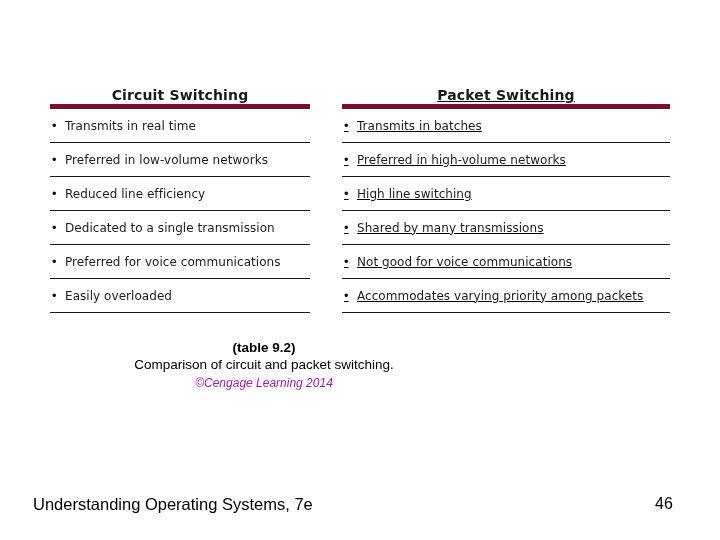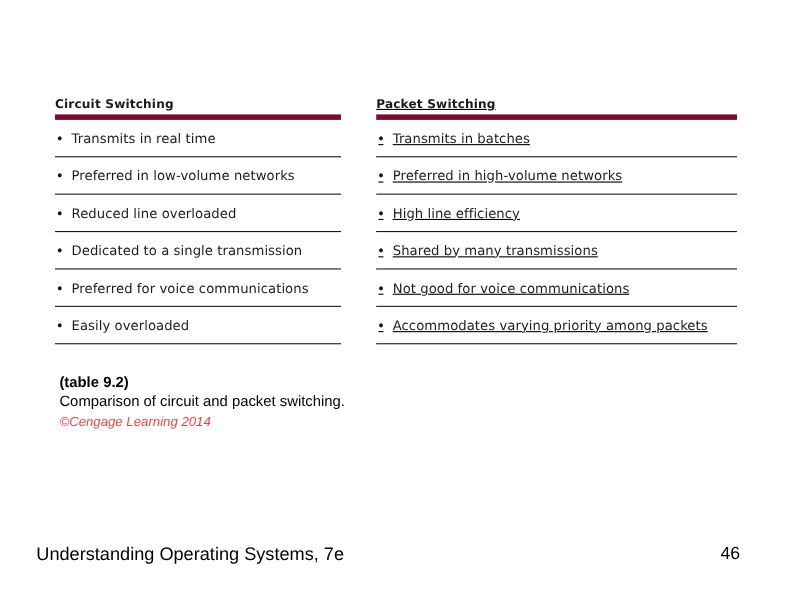--- a/index.html
+++ b/index.html
@@ -30,27 +30,28 @@
   .table-column {
     width: 260px;
   }
   .table-column.right {
     width: 328px;
     text-decoration: underline;
   }
 
   .column-header {
     font-family: "DejaVu Sans", sans-serif;
-    font-size: 11px;
+    font-size: 14px;
     font-weight: bold;
     letter-spacing: 0.15px;
     color: #1a1a1a;
     line-height: 14px;
     padding-bottom: 2px;
     white-space: nowrap;
+    text-align: center;
   }
 
   .accent-bar {
     height: 5px;
     width: 100%;
     background: #7c0c2e;
     margin-bottom: 0px;
   }
 
   .rows {
@@ -83,40 +84,41 @@
     line-height: 14px;
     white-space: nowrap;
   }
 
   
   #caption {
     position: absolute;
     left: 54px;
     top: 339px;
     width: 420px;
+    text-align: center;
   }
   .caption-line1 {
     font-family: "Liberation Sans", sans-serif;
     font-size: 13.5px;
     font-weight: bold;
     color: #000;
     line-height: 17px;
   }
   .caption-line2 {
     font-family: "Liberation Sans", sans-serif;
     font-size: 13.5px;
     font-weight: normal;
     color: #000;
     line-height: 18px;
   }
   .caption-line3 {
     font-family: "Liberation Sans", sans-serif;
     font-size: 12px;
     font-style: italic;
-    color: #ef4444;
+    color: #a21caf;
     line-height: 17px;
     margin-top: 1px;
   }
 
   
   #footer-title {
     position: absolute;
     left: 33px;
     top: 495px;
     font-family: "Liberation Sans", sans-serif;
@@ -148,21 +150,21 @@
         <span class="row-label">Transmits in real time</span>
       </div>
 
       <div class="table-row">
         <span class="bullet">•</span>
         <span class="row-label">Preferred in low-volume networks</span>
       </div>
 
       <div class="table-row">
         <span class="bullet">•</span>
-        <span class="row-label">Reduced line overloaded</span>
+        <span class="row-label">Reduced line efficiency</span>
       </div>
 
       <div class="table-row">
         <span class="bullet">•</span>
         <span class="row-label">Dedicated to a single transmission</span>
       </div>
 
       <div class="table-row">
         <span class="bullet">•</span>
         <span class="row-label">Preferred for voice communications</span>
@@ -186,21 +188,21 @@
         <span class="row-label">Transmits in batches</span>
       </div>
 
       <div class="table-row">
         <span class="bullet">•</span>
         <span class="row-label">Preferred in high-volume networks</span>
       </div>
 
       <div class="table-row">
         <span class="bullet">•</span>
-        <span class="row-label">High line efficiency</span>
+        <span class="row-label">High line switching</span>
       </div>
 
       <div class="table-row">
         <span class="bullet">•</span>
         <span class="row-label">Shared by many transmissions</span>
       </div>
 
       <div class="table-row">
         <span class="bullet">•</span>
         <span class="row-label">Not good for voice communications</span>

